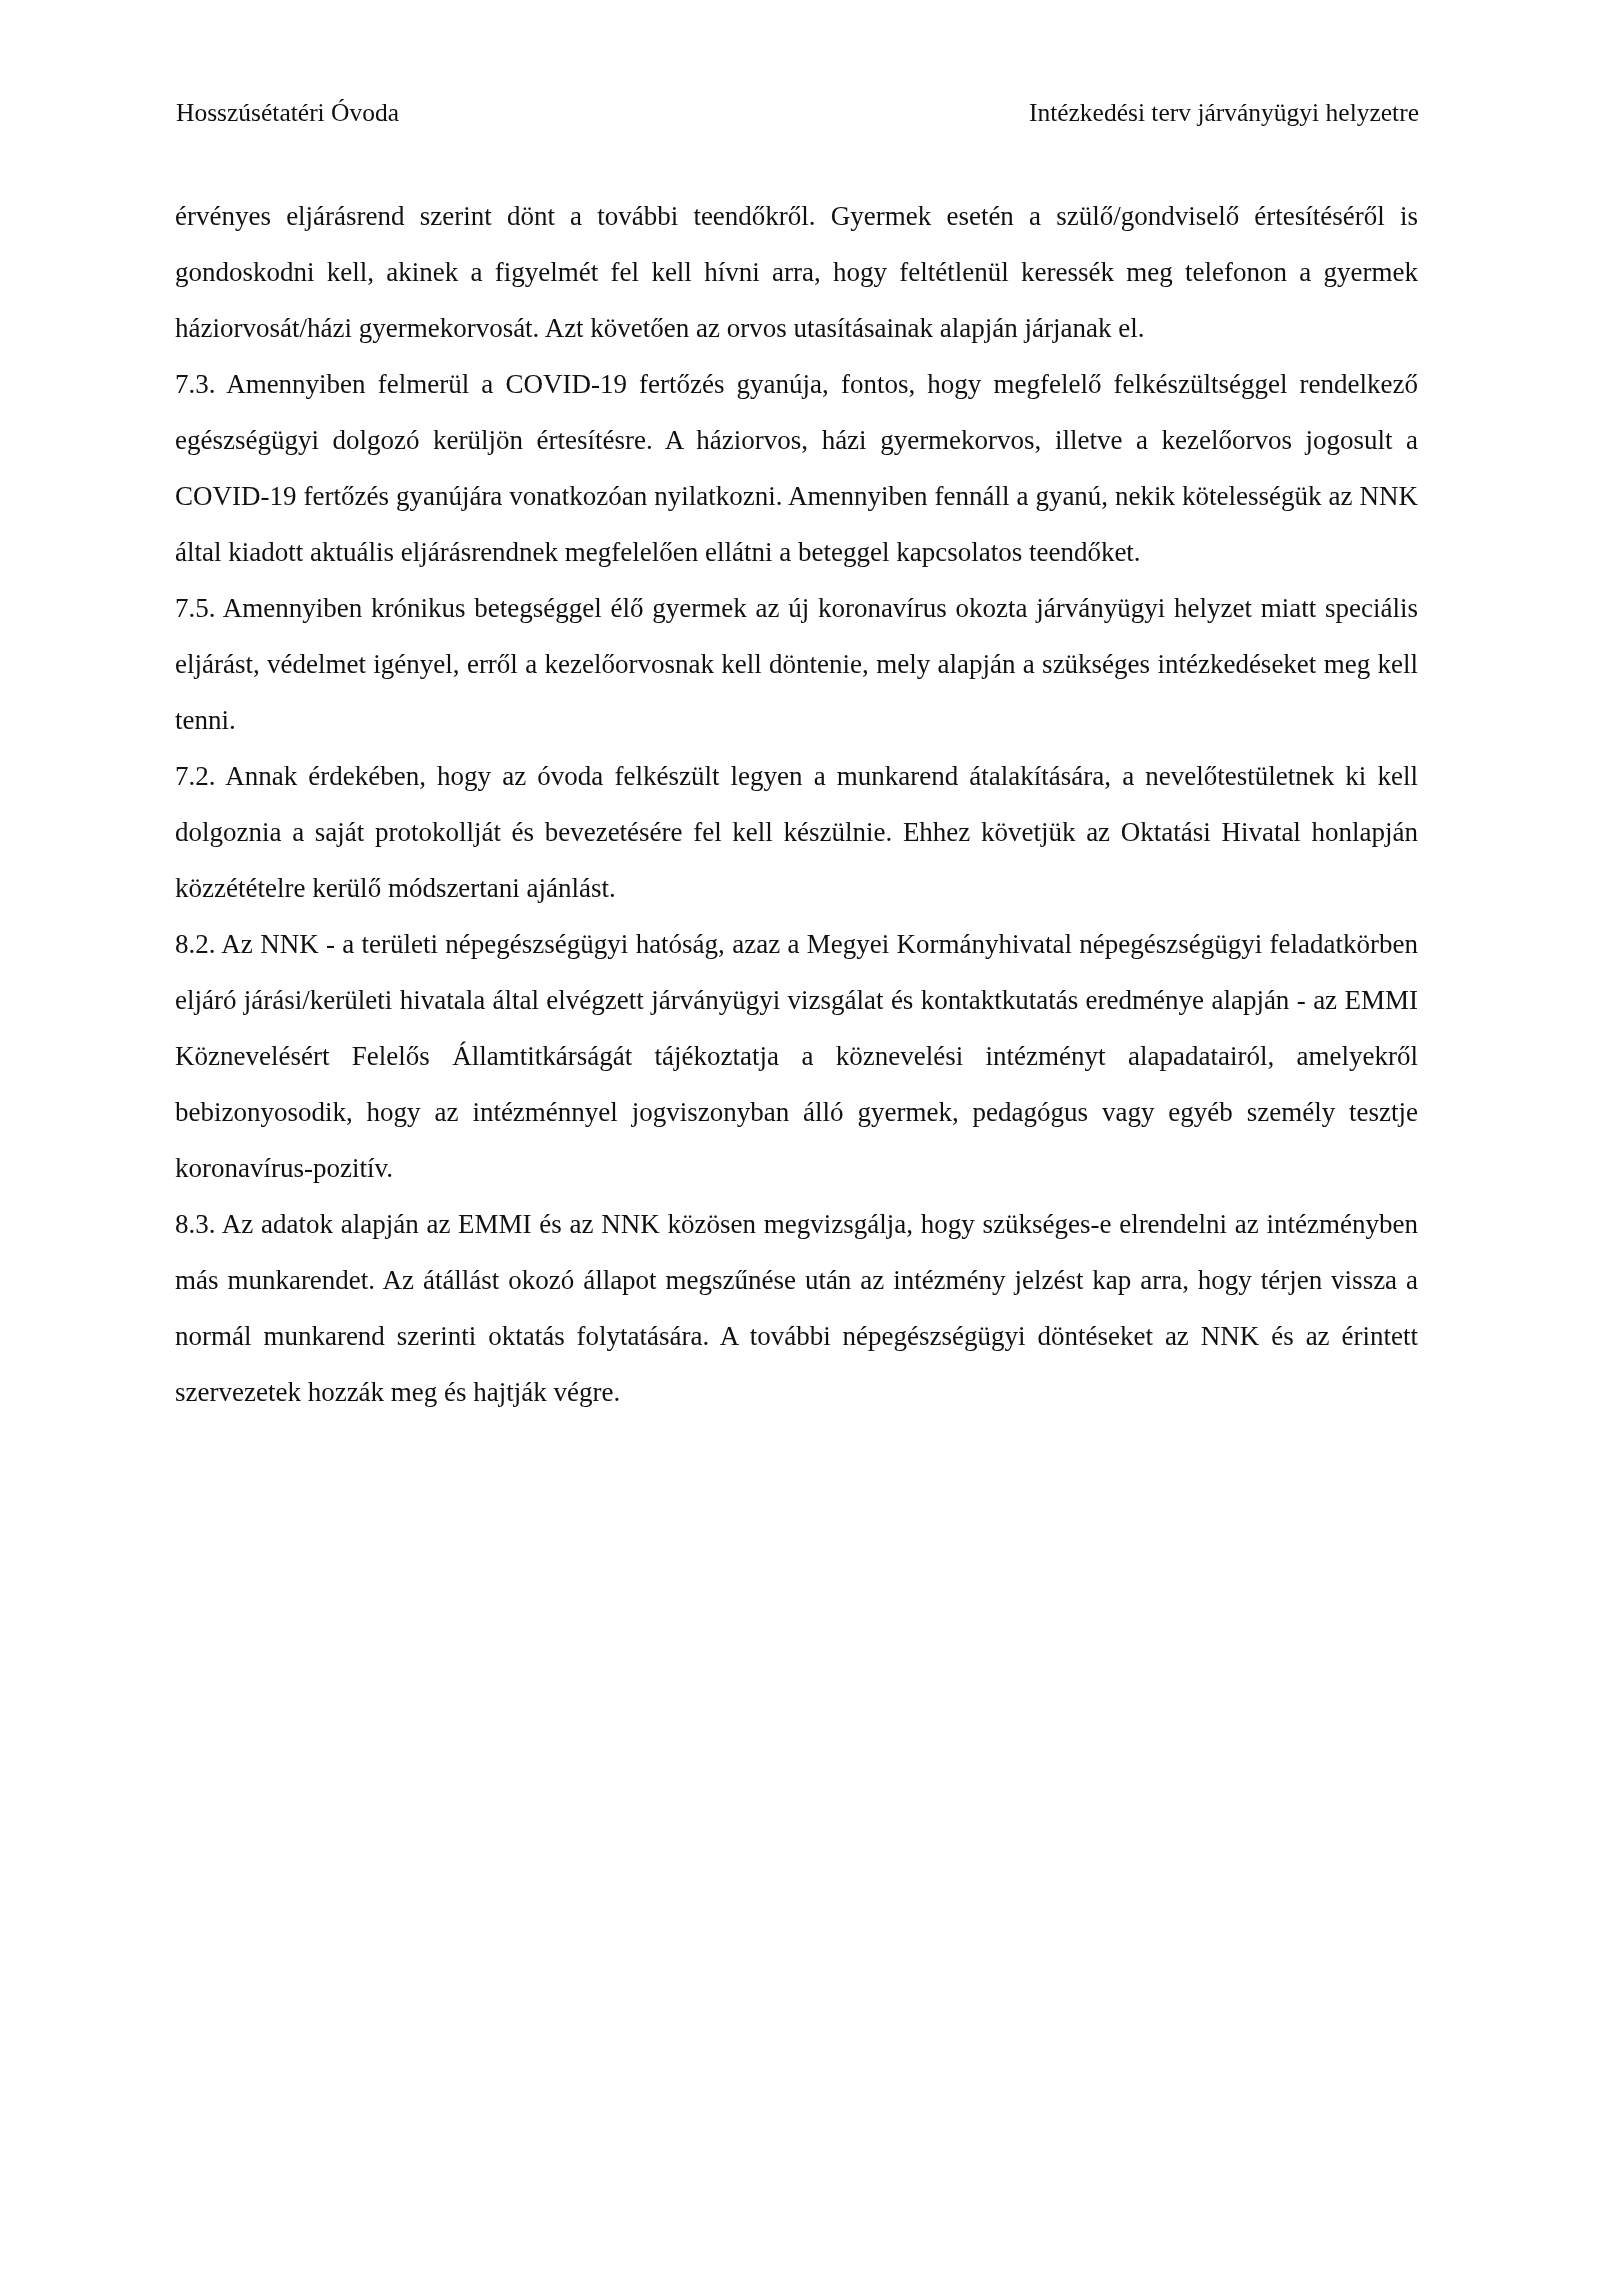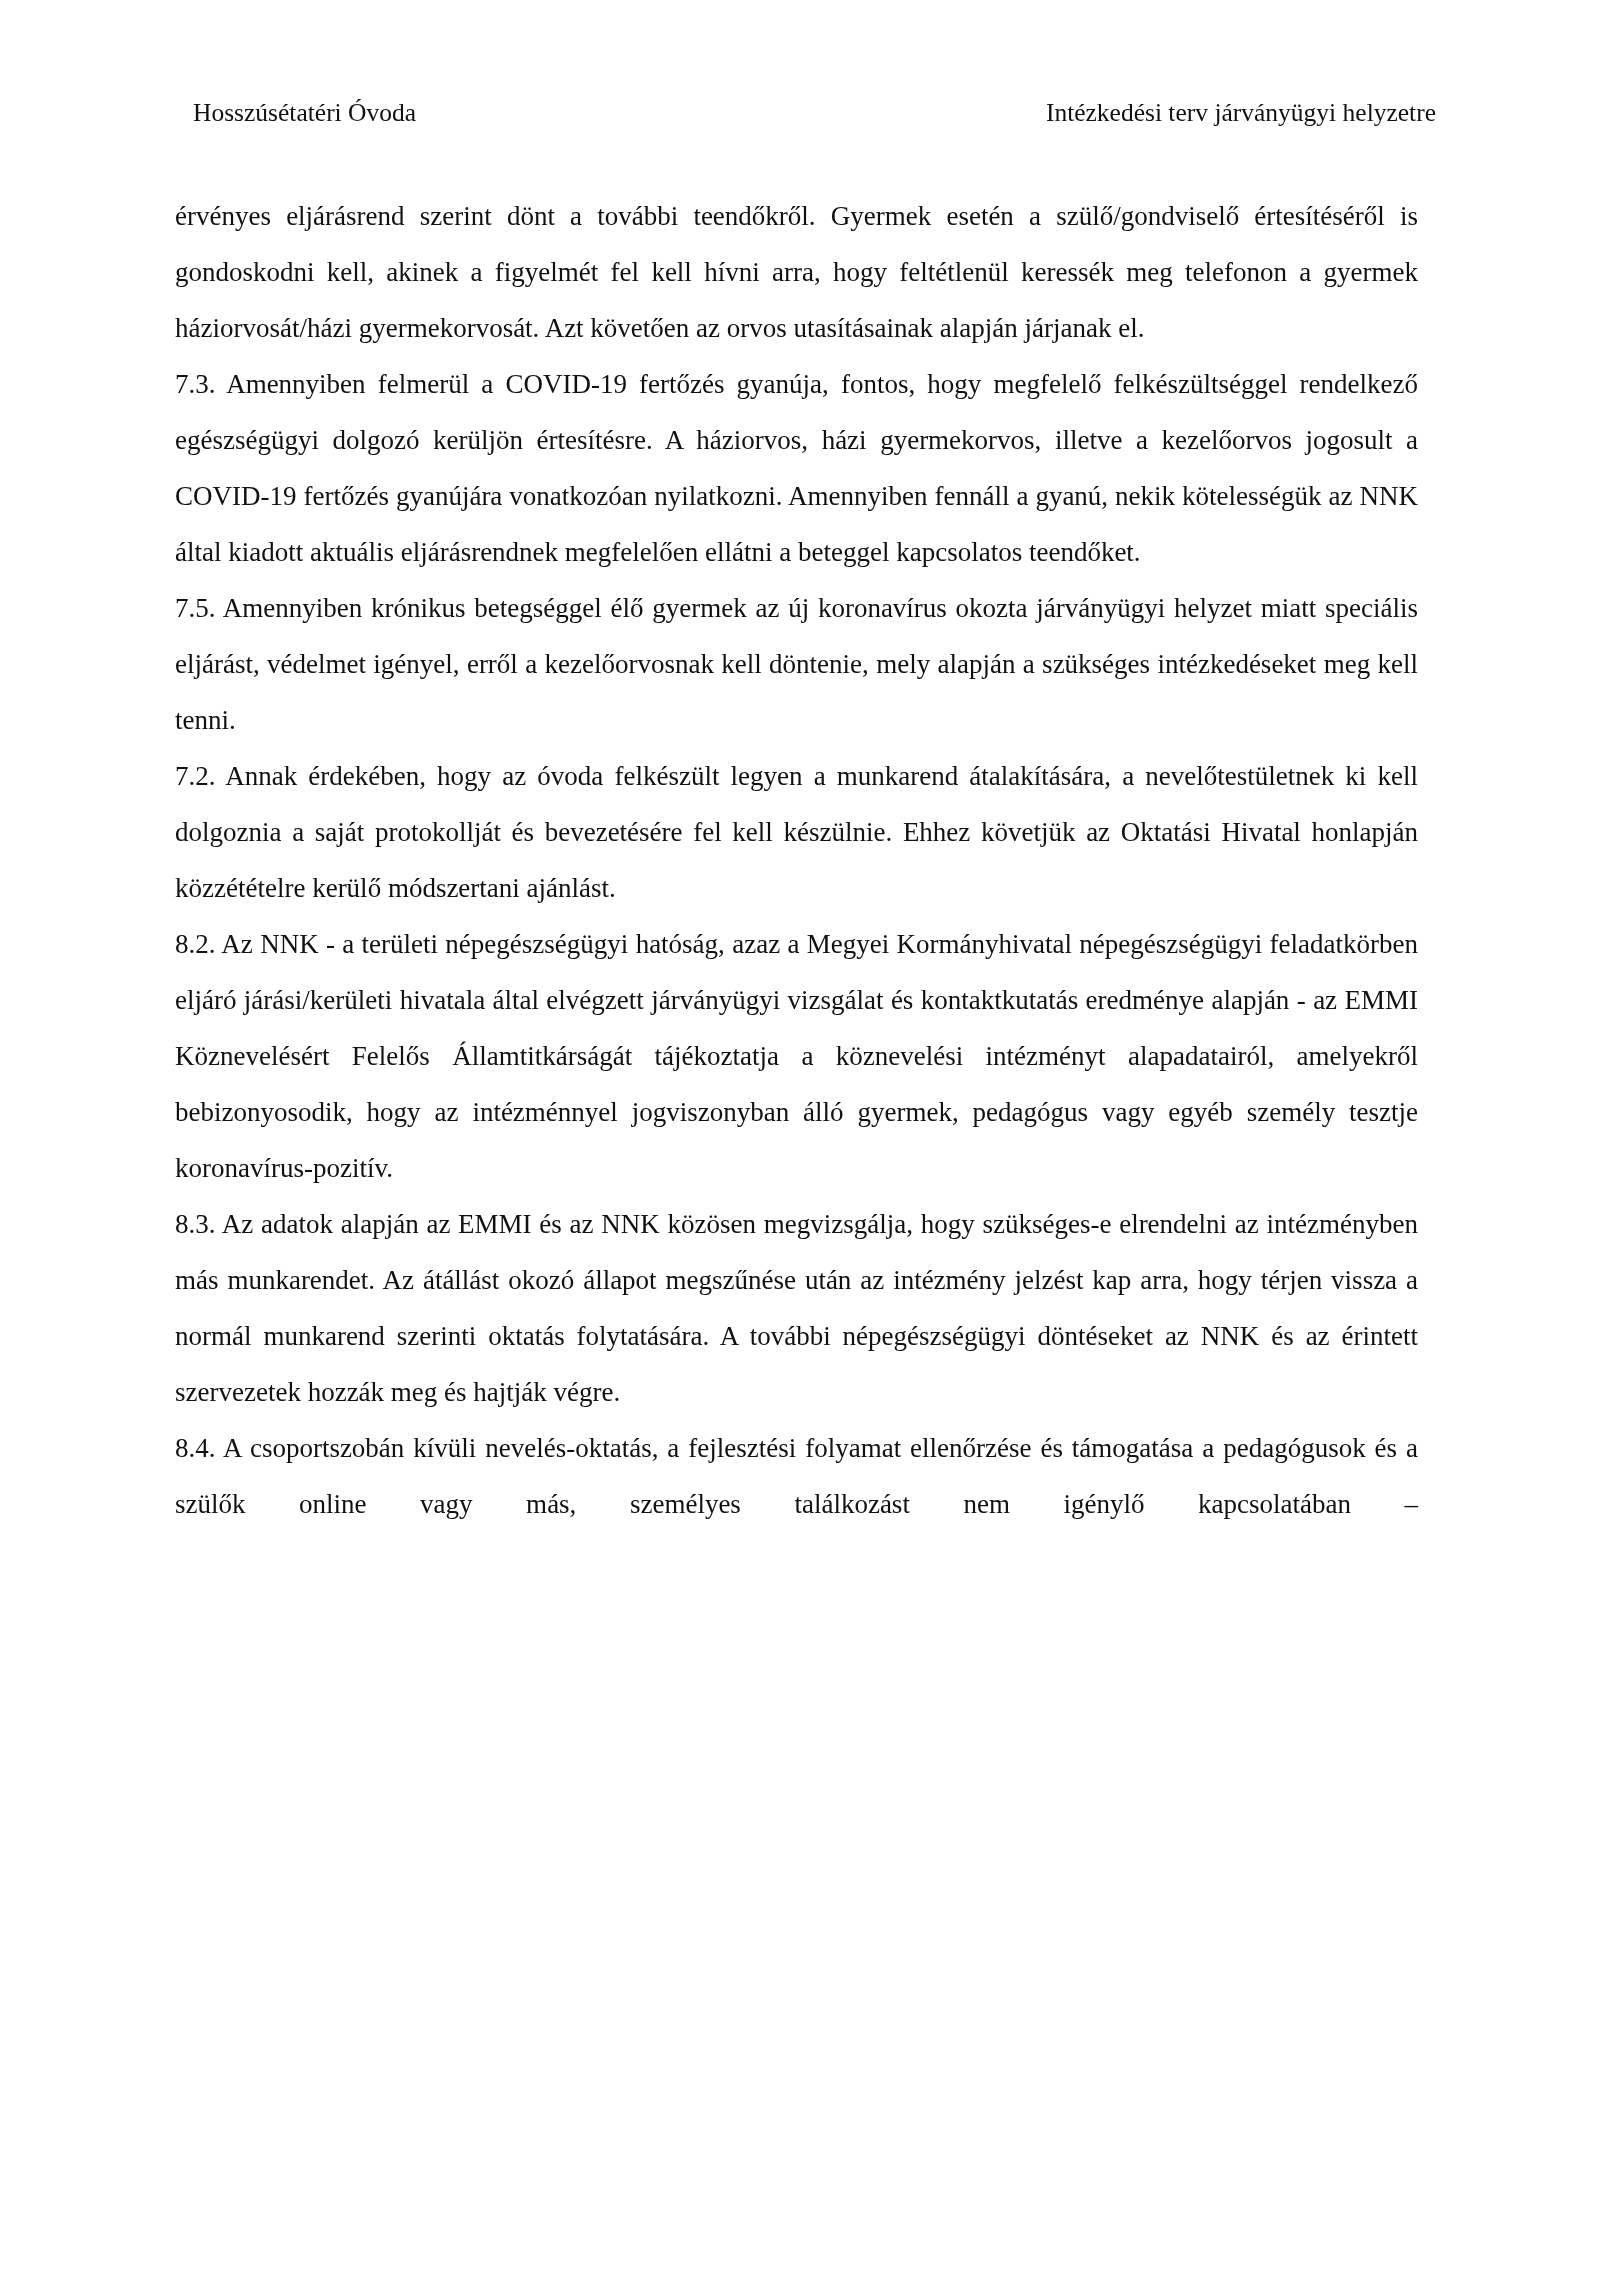--- a/index.html
+++ b/index.html
@@ -11,21 +11,21 @@
       width: 1620px;
       height: 2293px;
       position: relative;
       overflow: hidden;
       font-family: "Liberation Serif", "DejaVu Serif", serif;
       color: #111111;
     }
     .page-header {
       position: absolute;
       top: 96px;
-      left: 193px;
+      left: 176px;
       width: 1243px;
       display: flex;
       justify-content: space-between;
       font-size: 25.5px;
       line-height: 33px;
     }
     .content {
       position: absolute;
       top: 188px;
       left: 175px;
@@ -57,15 +57,14 @@
 
 <div class="content">
   <p class="para">érvényes eljárásrend szerint dönt a további teendőkről. Gyermek esetén a szülő/gondviselő értesítéséről is gondoskodni kell, akinek a figyelmét fel kell hívni arra, hogy feltétlenül keressék meg telefonon a gyermek háziorvosát/házi gyermekorvosát. Azt követően az orvos utasításainak alapján járjanak el.</p>
   <p class="para">7.3. Amennyiben felmerül a COVID-19 fertőzés gyanúja, fontos, hogy megfelelő felkészültséggel rendelkező egészségügyi dolgozó kerüljön értesítésre. A háziorvos, házi gyermekorvos, illetve a kezelőorvos jogosult a COVID-19 fertőzés gyanújára vonatkozóan nyilatkozni. Amennyiben fennáll a gyanú, nekik kötelességük az NNK által kiadott aktuális eljárásrendnek megfelelően ellátni a beteggel kapcsolatos teendőket.</p>
   <p class="para">7.5. Amennyiben krónikus betegséggel élő gyermek az új koronavírus okozta járványügyi helyzet miatt speciális eljárást, védelmet igényel, erről a kezelőorvosnak kell döntenie, mely alapján a szükséges intézkedéseket meg kell tenni.</p>
 
 
   <p class="para">7.2. Annak érdekében, hogy az óvoda felkészült legyen a munkarend átalakítására, a nevelőtestületnek ki kell dolgoznia a saját protokollját és bevezetésére fel kell készülnie. Ehhez követjük az Oktatási Hivatal honlapján közzétételre kerülő módszertani ajánlást.</p>
   <p class="para">8.2. Az NNK - a területi népegészségügyi hatóság, azaz a Megyei Kormányhivatal népegészségügyi feladatkörben eljáró járási/kerületi hivatala által elvégzett járványügyi vizsgálat és kontaktkutatás eredménye alapján - az EMMI Köznevelésért Felelős Államtitkárságát tájékoztatja a köznevelési intézményt alapadatairól, amelyekről bebizonyosodik, hogy az intézménnyel jogviszonyban álló gyermek, pedagógus vagy egyéb személy tesztje koronavírus-pozitív.</p>
   <p class="para">8.3. Az adatok alapján az EMMI és az NNK közösen megvizsgálja, hogy szükséges-e elrendelni az intézményben más munkarendet. Az átállást okozó állapot megszűnése után az intézmény jelzést kap arra, hogy térjen vissza a normál munkarend szerinti oktatás folytatására. A további népegészségügyi döntéseket az NNK és az érintett szervezetek hozzák meg és hajtják végre.</p>
-  <p class="para" style="text-align-last: justify;">8.4. A csoportszobán kívüli nevelés-oktatás, a fejlesztési folyamat ellenőrzése és támogatása a pedagógusok és a szülők online vagy más, személyes találkozást nem igénylő kapcsolatában –</p>
 </div>
 
 
 </body></html>

